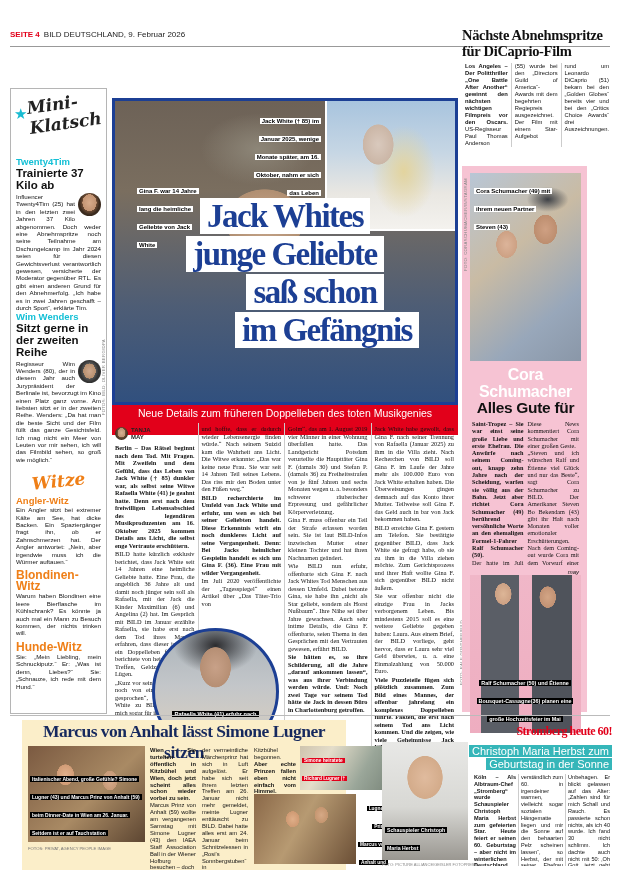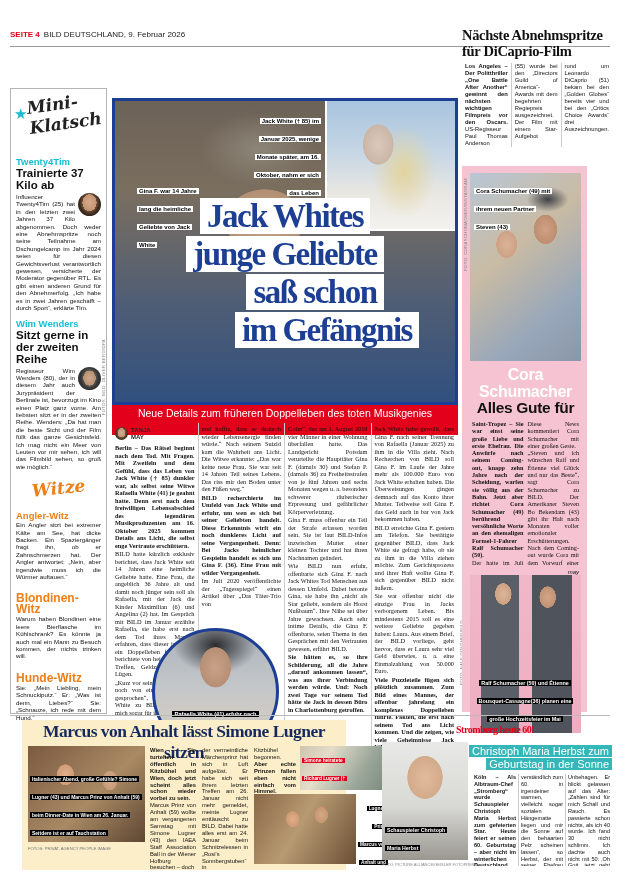--- a/index.html
+++ b/index.html
@@ -14,21 +14,21 @@
   .mk-logo{position:relative;height:62px;margin-bottom:2px;}
   .mk-star{position:absolute;left:-2px;top:12px;color:#19bcd2;font-size:15px;}
   .mk-script{position:absolute;left:12px;top:0px;transform:rotate(-8deg);font-family:"DejaVu Serif",serif;font-style:italic;font-weight:bold;font-size:17px;line-height:20px;color:#222;}
   .kicker{font-weight:bold;font-size:9.5px;color:#14c0d6;line-height:10px;}
   .ltitle{font-weight:bold;font-size:11.5px;line-height:12px;color:#111;margin-bottom:2px;}
   .lbody{font-size:6.2px;line-height:7.4px;text-align:justify;hyphens:auto;}
   .avatar{float:right;width:23px;height:23px;border-radius:50%;margin:0 0 2px 3px;}
   .av1{background:radial-gradient(10px 12px at 50% 42%,#d8ab8a 0%,#c29372 70%,#6b4a33 71%,#3a2a1e 100%);}
   .av2{background:radial-gradient(9px 11px at 50% 48%,#cfa98e 0%,#b8906f 68%,#555 69%,#333 100%);}
   .witze-logo{font-family:"DejaVu Serif",serif;font-style:italic;font-weight:bold;font-size:17px;color:#ef7f17;transform:rotate(-6deg);text-align:center;margin:8px 0 4px 0;}
-  .jtitle{font-weight:bold;font-size:9.5px;color:#ef7f17;line-height:10px;margin-top:13px;}
+  .jtitle{font-weight:bold;font-size:9.5px;color:#ef7f17;line-height:10px;margin-top:5px;}
   .jtitle2{font-size:12px;line-height:11px;}
   .vcredit{position:absolute;writing-mode:vertical-rl;transform:rotate(180deg);font-size:4.3px;color:#888;letter-spacing:.3px;}
   
   .mainframe{position:absolute;left:112px;top:98px;width:346px;height:307px;border:3px solid #1c3f94;box-sizing:border-box;overflow:hidden;}
   .ph{position:absolute;}
   .ph-jack{left:0;top:0;right:0;bottom:0;background:
     radial-gradient(95px 60px at 42% 16%,#8d8678 0%,rgba(141,134,120,0) 60%),
     radial-gradient(80px 66px at 44% 40%,#c9a88d 0%,#b08f72 48%,rgba(0,0,0,0) 49%),
     linear-gradient(180deg,#6d6257 0%,#7a6e5f 30%,#4e5d75 68%,#31507e 100%);}
   .ph-gina{right:0;top:0;width:128px;height:128px;border-left:2px solid #fff;border-bottom:2px solid #fff;background:
@@ -80,21 +80,21 @@
   .cora-author{text-align:right;font-style:italic;font-size:6px;margin:1px 2px 0 0;}
   .ph-ralf{position:relative;width:100%;height:158px;background:
     radial-gradient(13px 17px at 30% 12%,#ddb697 0%,#cda184 62%,rgba(0,0,0,0) 64%),
     radial-gradient(13px 17px at 70% 14%,#d3a585 0%,#c29274 62%,rgba(0,0,0,0) 64%),
     linear-gradient(90deg,rgba(0,0,0,0) 0 10%,#5a5e66 10% 44%,rgba(0,0,0,0) 44% 56%,#4f535b 56% 92%,rgba(0,0,0,0) 92%),
     linear-gradient(180deg,#f0b7c8 0%,#eeadc0 100%);}
   .ralfcap{position:absolute;right:2px;bottom:8px;width:108px;text-align:center;}
   .ralfcap .capt{font-size:5.4px;line-height:7.2px;}
   
   .strom{position:absolute;left:380px;top:722px;width:232px;height:148px;}
-  .stromhead{position:absolute;left:76px;top:2px;width:156px;text-align:left;font-family:"Liberation Serif",serif;font-weight:bold;font-size:10px;color:#e2001a;letter-spacing:-.5px;}
+  .stromhead{position:absolute;left:76px;top:2px;width:156px;text-align:right;font-family:"Liberation Serif",serif;font-weight:bold;font-size:12px;color:#e2001a;letter-spacing:-.5px;}
   .stromsub{position:absolute;left:76px;top:23px;width:156px;text-align:right;font-size:11px;line-height:12.5px;}
   .stromsub span{background:#35b6b9;color:#fff;padding:0 3px;box-decoration-break:clone;-webkit-box-decoration-break:clone;}
   .ph-herbst{position:absolute;left:2px;top:20px;width:86px;height:118px;background:
     radial-gradient(28px 34px at 50% 30%,#e0bb9e 0%,#d3ab8a 62%,rgba(0,0,0,0) 64%),
     linear-gradient(180deg,#e8e8e6 0%,#d8d8d4 55%,#9a9791 100%);}
   .herbstcap{position:absolute;left:3px;bottom:6px;width:62px;}
   .herbstcap .capt{font-size:5.2px;line-height:7px;}
   .stromcredit{position:absolute;left:2px;top:140px;font-size:4px;color:#888;}
   .stromcols{position:absolute;left:92px;top:52px;width:140px;height:92px;display:flex;overflow:hidden;}
   .scol{flex:1;padding:0 2px;font-size:5.6px;line-height:6.8px;text-align:justify;hyphens:auto;}
@@ -146,21 +146,21 @@
         <div>Klatsch</div>
       </div>
     </div>
 
     <div>
       <div class="kicker">Twenty4Tim</div>
       <div class="ltitle">Trainierte 37 Kilo ab</div>
       <div class="lbody"><span class="avatar av1"></span><span>Influencer Twenty4Tim (25) hat in den letzten zwei Jahren 37 Kilo abgenommen. Doch weder eine Abnehmspritze noch seine Teilnahme am Dschungelcamp im Jahr 2024 seien für diesen Gewichtsverlust verantwortlich gewesen, versicherte der Moderator gegenüber RTL. Es gibt einen anderen Grund für den Abnehmerfolg. „Ich habe es in zwei Jahren geschafft – durch Sport“, erklärte Tim.</span></div>
     </div>
 
-    <div style="margin-top:7px;">
+    <div style="margin-top:0;">
       <div class="kicker">Wim Wenders</div>
       <div class="ltitle">Sitzt gerne in der zweiten Reihe</div>
       <div class="lbody"><span class="avatar av2"></span><span>Regisseur Wim Wenders (80), der in diesem Jahr auch Jurypräsident der Berlinale ist, bevorzugt im Kino einen Platz ganz vorne. Am liebsten sitzt er in der zweiten Reihe. Wenders: „Da hat man die beste Sicht und der Film füllt das ganze Gesichtsfeld. Ich mag nicht ein Meer von Leuten vor mir sehen, ich will das Filmbild sehen, so groß wie möglich.“</span></div>
     </div>
     <div class="vcredit" style="right:0px;top:250px;">FOTOS: BILD, OLIVER BERG/DPA</div>
 
     <div class="witze-logo">Witze</div>
 
     <div>
       <div class="jtitle">Angler-Witz</div>

